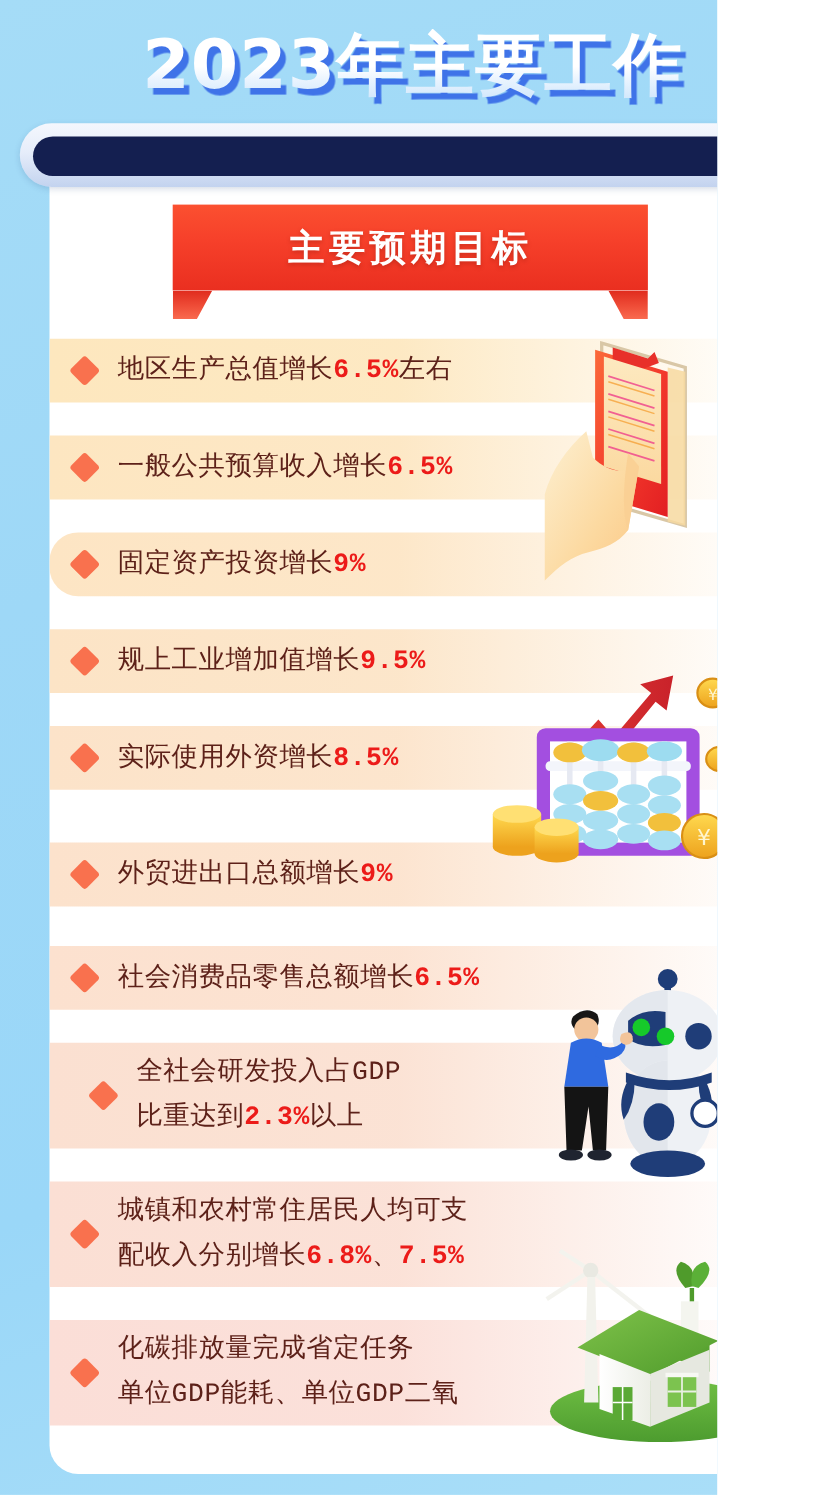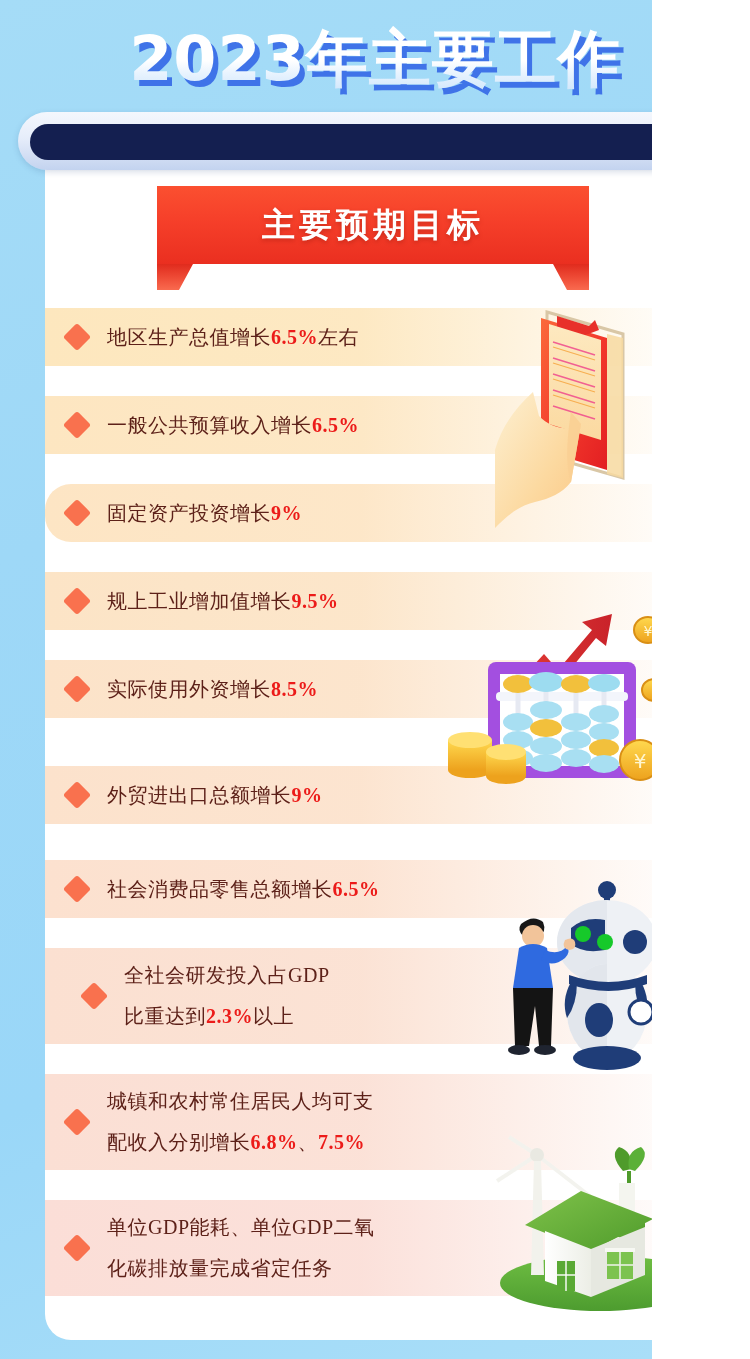--- a/index.html
+++ b/index.html
@@ -126,24 +126,24 @@
   .row .bullet {
     flex: 0 0 auto;
     width: 20px; height: 20px;
     background: #f9714e;
     transform: rotate(45deg);
     border-radius: 3px;
     margin-right: 20px;
   }
   .row .rtext {
     color: #5d2119;
-    font-size: 20px;
+    font-size: 24px;
     line-height: 41px;
     letter-spacing: .5px;
-    font-family: Liberation Serif, serif;
+    font-family: Liberation Mono, monospace;
   }
   .row .rtext b.num {
     color: #ec1b19;
     font-weight: 700;
   }
 
   
   .ill { position: absolute; z-index: 4; pointer-events: none; }
   .ill-clipboard { left: 495px; top: 300px; width: 190px; height: 250px; }
   .ill-abacus   { left: 440px; top: 600px; width: 235px; height: 205px; }
@@ -235,22 +235,22 @@
         <div class="row two-line" style="background: linear-gradient(90deg, rgb(251, 223, 212) 0%, rgba(251, 223, 212, 0.92) 48%, rgba(255, 255, 255, 0.25) 100%); margin-top: 12px;">
           <span class="bullet"></span>
           <div class="rtext">
             <div><span>城镇和农村常住居民人均可支</span></div>
             <div><span>配收入分别增长</span><b class="num">6.8%</b><span>、</span><b class="num">7.5%</b></div>
           </div>
         </div>
         <div class="row two-line" style="background: linear-gradient(90deg, rgb(251, 222, 215) 0%, rgba(251, 222, 215, 0.92) 48%, rgba(255, 255, 255, 0.25) 100%);">
           <span class="bullet"></span>
           <div class="rtext">
+            <div><span>化碳排放量完成省定任务</span></div>
             <div><span>单位GDP能耗、单位GDP二氧</span></div>
-            <div><span>化碳排放量完成省定任务</span></div>
           </div>
         </div>
       </div>
   </div>
 
   <svg class="ill ill-clipboard" viewBox="0 0 190 250">
     <defs>
       <linearGradient id="clipRed" x1="0" y1="0" x2="1" y2="1">
         <stop offset="0%" stop-color="#fb6a3a"></stop>
           <stop offset="55%" stop-color="#f2372b"></stop>

